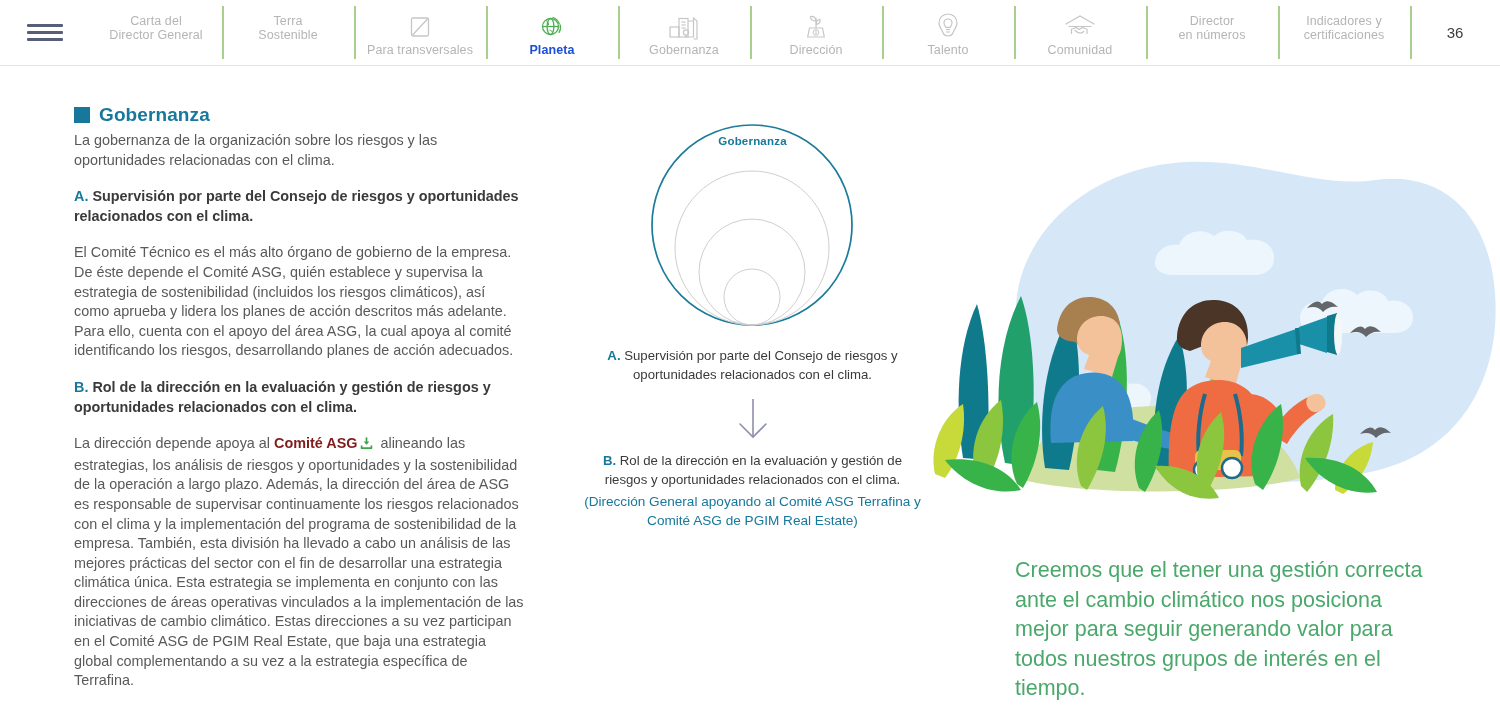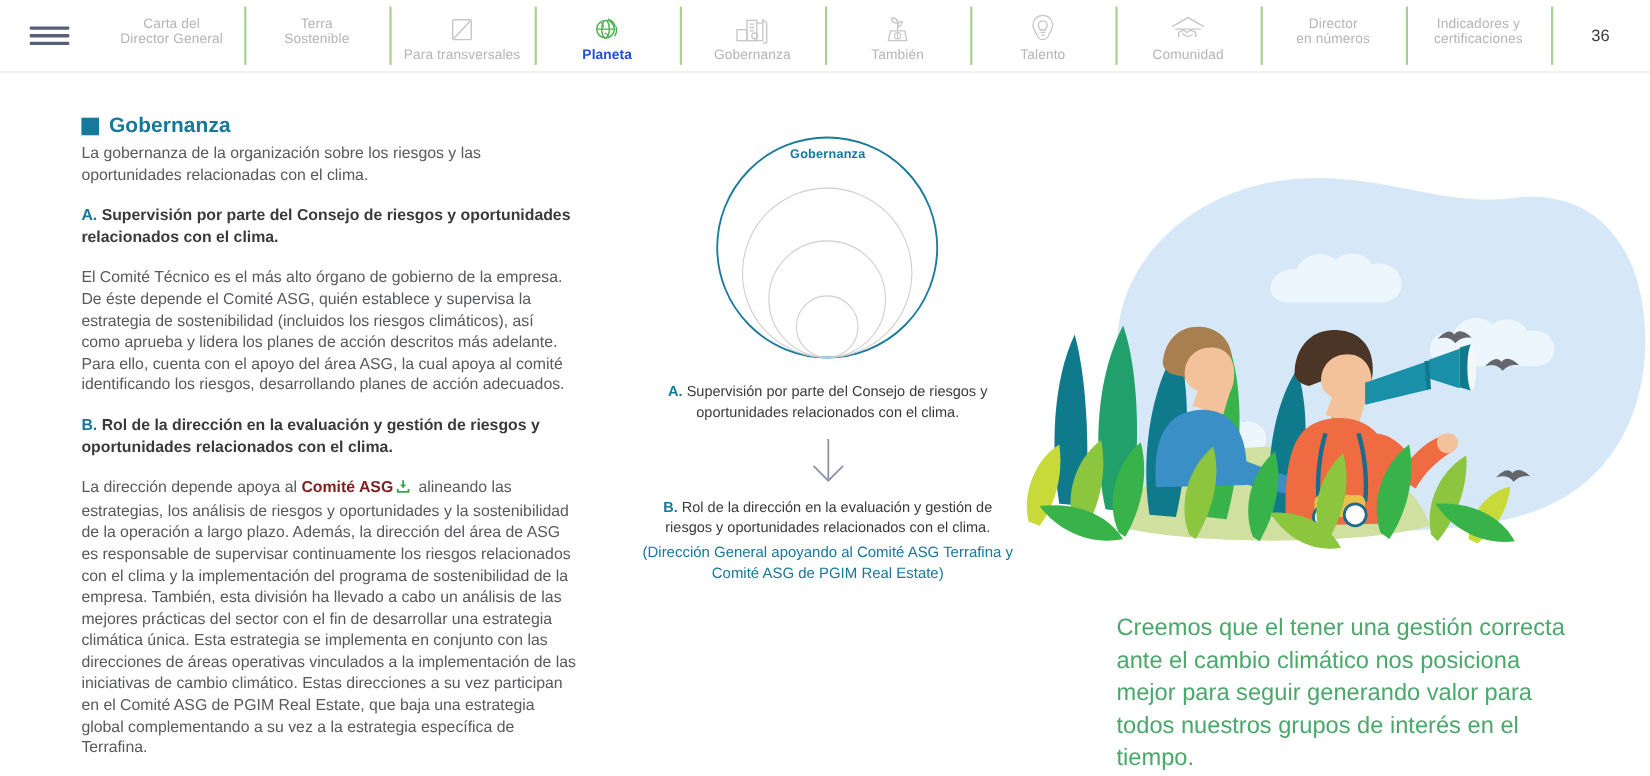--- a/index.html
+++ b/index.html
@@ -179,21 +179,21 @@
       <span class="nav-icon">
         <svg width="28" height="30" viewBox="0 0 28 30" fill="none" stroke="#c6c6c6" stroke-width="1.2">
           <path d="M14 17 V7" stroke-linecap="round"></path>
           <path d="M14 10 c-3.5 0 -5.5 -2 -5.5 -4.5 c3.5 -0.6 5.5 1.6 5.5 4.5z"></path>
           <path d="M14.5 13.5 c2.8 -0.8 4 -3 3.4 -5.2 c-2.8 0.3 -4 2.6 -3.4 5.2z"></path>
           <path d="M7.5 17 h13 l1.8 9 H5.7z"></path>
           <circle cx="14" cy="21.5" r="2.8" stroke-width="1"></circle>
           <path d="M14 19.5 v4" stroke-width="1"></path>
         </svg>
       </span>
-      <span class="nav-label">También</span>
+      <span class="nav-label">Dirección</span>
     </div>
 
     <div class="nav-item">
       <span class="nav-icon">
         <svg width="28" height="30" viewBox="0 0 28 30" fill="none" stroke="#c6c6c6" stroke-width="1.2">
           <path d="M14 3 c5.5 0 9 4.2 9 9 c0 4 -2.4 5.5 -3.4 8.5 c-0.8 2.4 -2.5 4.5 -5.6 4.5 c-3.1 0 -4.8 -2.1 -5.6 -4.5 C7.4 17.5 5 16 5 12 c0 -4.8 3.5 -9 9 -9z"></path>
           <path d="M14 8 c2.4 0 4 1.8 4 4 c0 1.9 -1.2 2.9 -1.8 4.3 h-4.4 C11.2 14.9 10 13.9 10 12 c0 -2.2 1.6 -4 4 -4z"></path>
           <line x1="11.9" y1="18.5" x2="16.1" y2="18.5"></line>
           <line x1="12.3" y1="21" x2="15.7" y2="21"></line>
         </svg>

